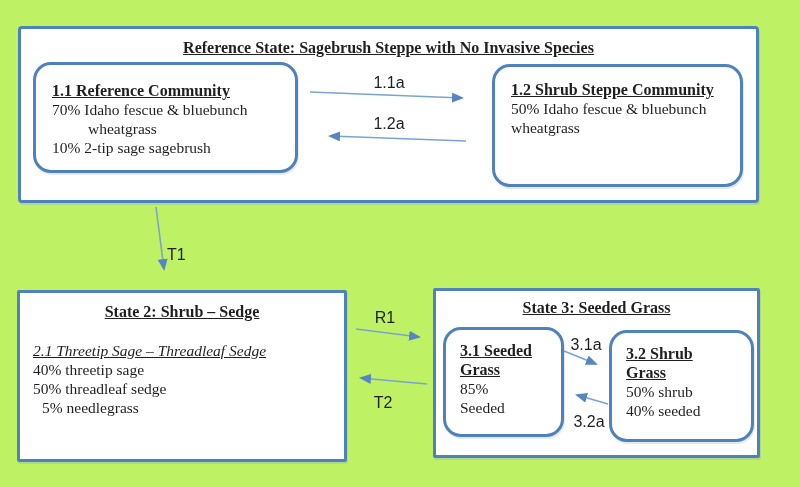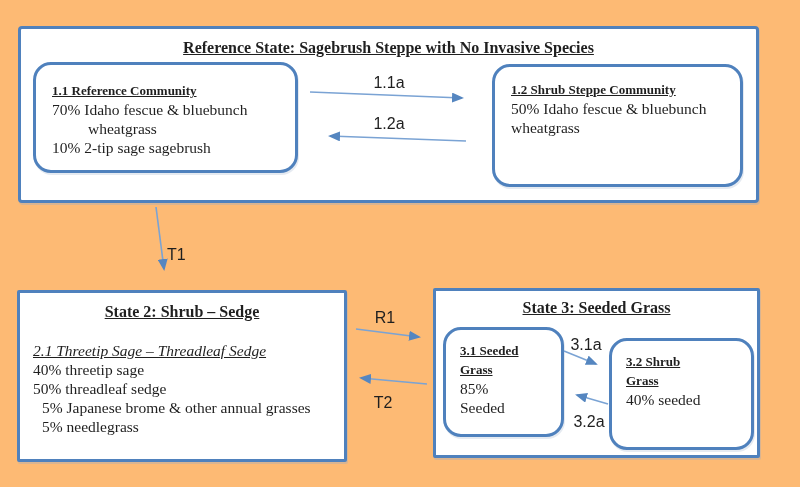--- a/index.html
+++ b/index.html
@@ -1,33 +1,33 @@
 <!DOCTYPE html>
 <html><head>
 <meta charset="utf-8">
 <style>
   html,body{margin:0;padding:0;background:#ffffff;}
   .canvas{
-    position:relative;width:800px;height:487px;background:#fdba74;overflow:hidden;
+    position:relative;width:800px;height:487px;background:#bef264;overflow:hidden;
     font-family:"Liberation Serif", serif;color:#1f1f1f;
   }
   .state-box{
     position:absolute;border:3px solid #4f81bd;border-radius:4px;background:#ffffff;
     box-shadow:1px 2px 0 rgba(150,170,200,0.35);
   }
   .community-box{
     position:absolute;border:3px solid #4f81bd;border-radius:18px;background:#ffffff;
     box-shadow:1px 2px 0 rgba(150,170,200,0.25);
   }
   .state-title{
     position:absolute;left:0;right:0;text-align:center;
     font-weight:bold;text-decoration:underline;font-size:16px;line-height:20px;
   }
   .community-title{
-    font-weight:bold;text-decoration:underline;font-size:13px;line-height:19px;
+    font-weight:bold;text-decoration:underline;font-size:16px;line-height:19px;
   }
   .uline{text-decoration:underline;font-style:italic;}
   .txt{font-size:15.5px;line-height:19px;}
   .indent{padding-left:36px;}
   .indent-sm{padding-left:9px;}
   .tlabel{
     position:absolute;font-family:"Liberation Sans", sans-serif;
     font-size:16px;line-height:16px;color:#1f1f1f;text-align:center;
   }
   svg.arrows{position:absolute;left:0;top:0;pointer-events:none;}
@@ -57,42 +57,42 @@
       <div class="txt">wheatgrass</div>
     </div>
   </div>
 
   <div class="state-box" style="left:17px;top:290px;width:324px;height:166px;border-radius:2px;">
     <div class="state-title" style="top:9px;text-align:center;">State 2: Shrub – Sedge</div>
     <div style="padding:48px 6px 0 13px;">
       <div class="txt uline">2.1 Threetip Sage – Threadleaf Sedge</div>
       <div class="txt">40% threetip sage</div>
       <div class="txt">50% threadleaf sedge</div>
-      <div class="txt indent-sm">5% Japanese brome &amp; other annual grasses</div>
       <div class="txt indent-sm">5% needlegrass</div>
     </div>
   </div>
 
   <div class="state-box" style="left:433px;top:288px;width:321px;height:164px;border-radius:2px;">
     <div class="state-title" style="top:7px;">State 3: Seeded Grass</div>
   </div>
 
   <div class="community-box" style="left:443px;top:327px;width:115px;height:104px;">
     <div style="padding:11px 4px 0 14px;">
       <div class="community-title">3.1 Seeded</div>
       <div class="community-title">Grass</div>
       <div class="txt">85%</div>
       <div class="txt">Seeded</div>
     </div>
   </div>
 
-  <div class="community-box" style="left:609px;top:338px;width:139px;height:106px;">
+  <div class="community-box" style="left:609px;top:330px;width:139px;height:106px;">
     <div style="padding:11px 4px 0 14px;">
       <div class="community-title">3.2 Shrub</div>
       <div class="community-title">Grass</div>
+      <div class="txt">50% shrub</div>
       <div class="txt">40% seeded</div>
     </div>
   </div>
 
   <svg class="arrows" width="800" height="487" viewBox="0 0 800 487">
     <defs>
       <marker id="ah" markerUnits="userSpaceOnUse" markerWidth="12" markerHeight="10" refX="10" refY="5" orient="auto">
         <path d="M0,0 L12,5 L0,10 Z" fill="#5586c0"></path>
       </marker>
     </defs>

